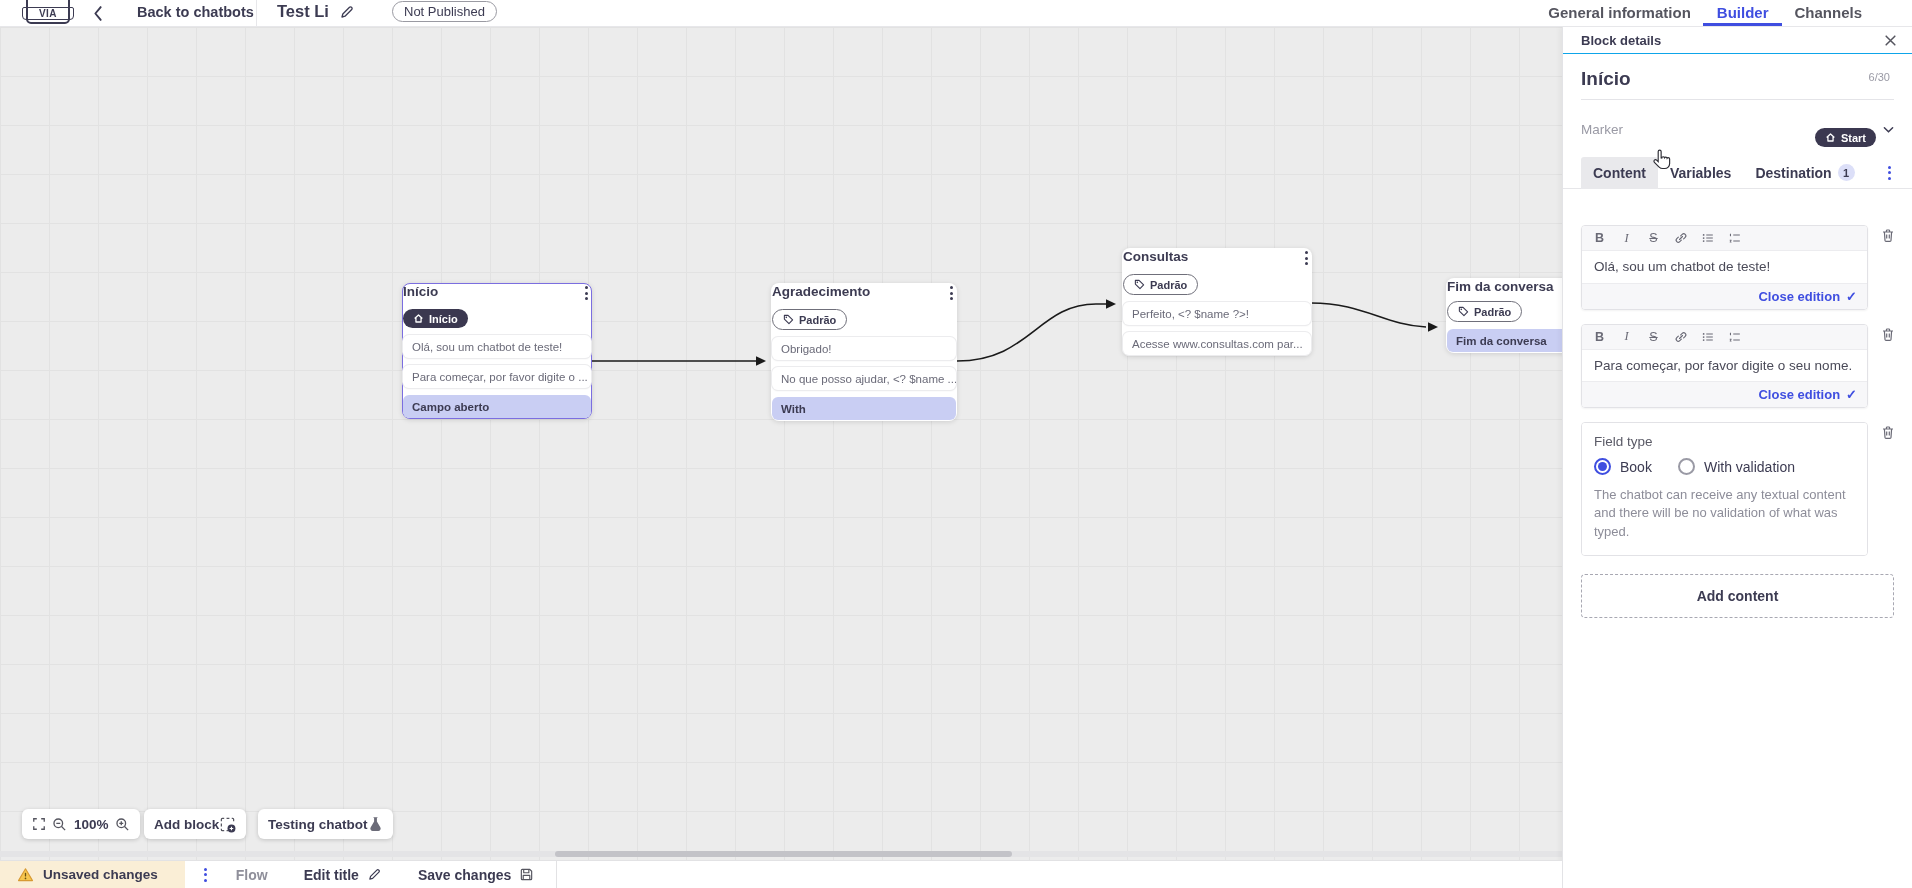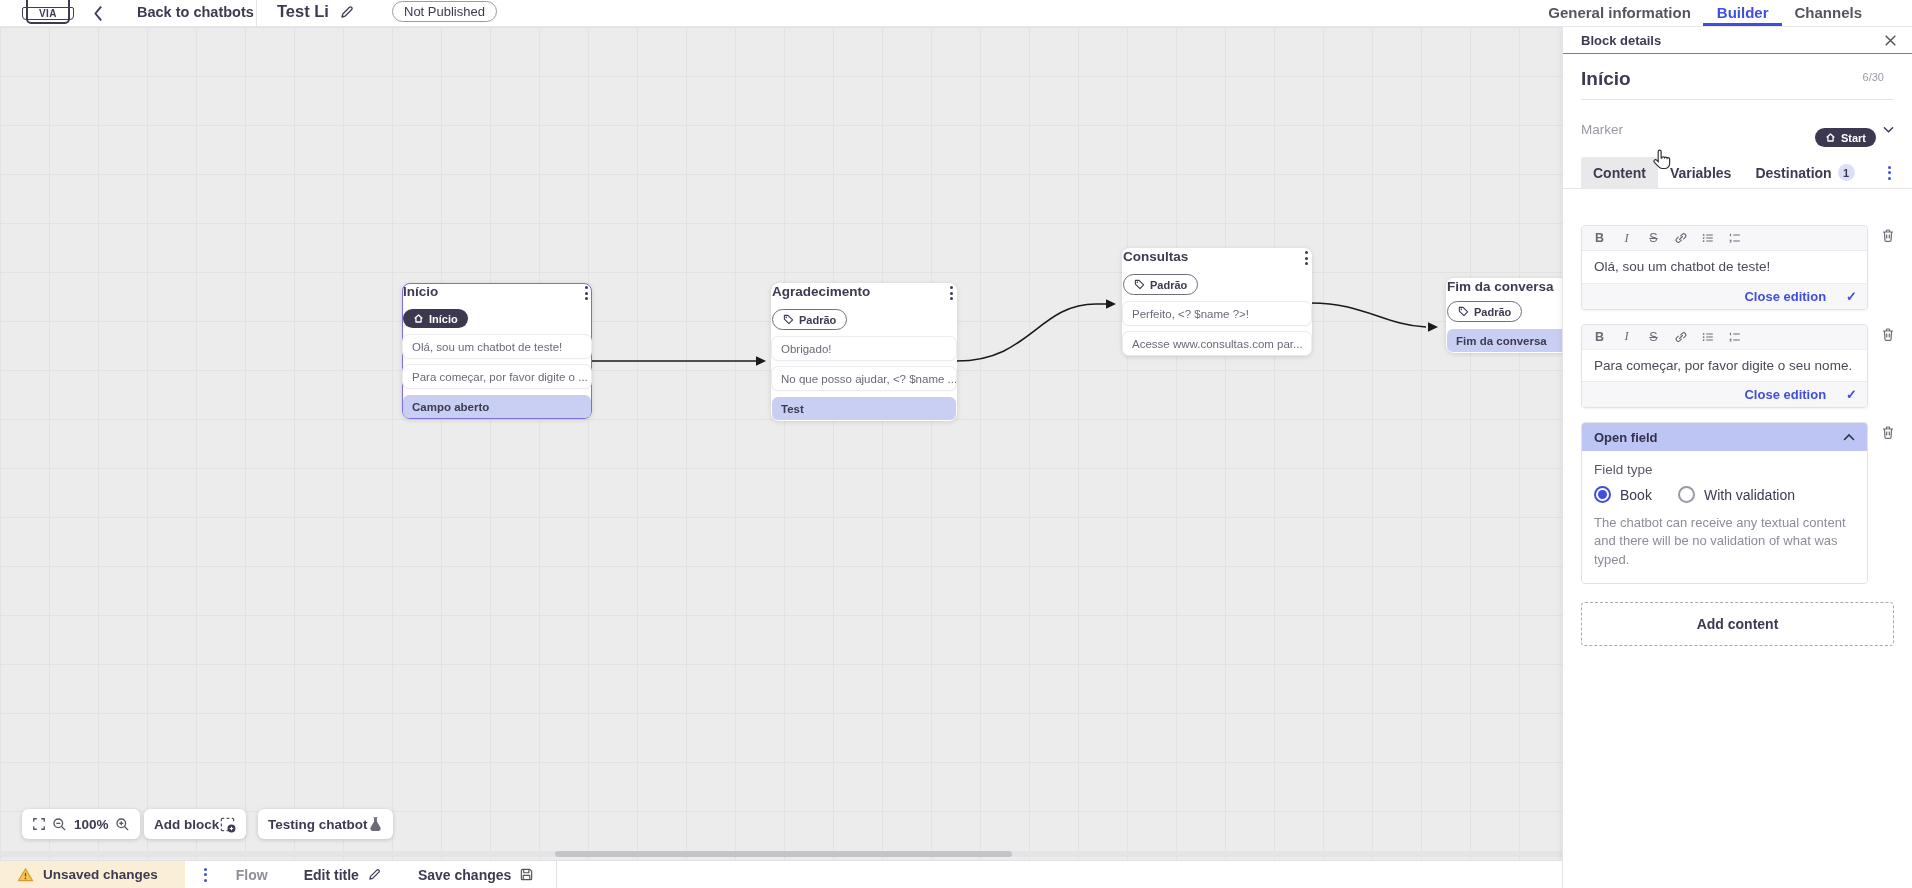--- a/index.html
+++ b/index.html
@@ -71,21 +71,21 @@
   .sb-divider { margin-left:22px; width:1px; height:100%; background:#e2e2e4; }
 
   
   .panel { position:absolute; top:27px; right:0; width:350px; height:861px; background:#fff;
            border-left:1px solid #e3e3e6; box-shadow:-2px 0 6px rgba(0,0,0,.05); z-index:30; }
   .panel-hd { height:27px; border-bottom:1px solid #0ea5e9; display:flex; align-items:center;
               justify-content:space-between; padding:0 15px 0 18px; font-size:13px; font-weight:700; }
   .name-wrap { margin:14px 18px 0; border-bottom:1px solid #e4e4e8; padding-bottom:9px; position:relative; }
   .name-input { border:none; outline:none; width:230px; font-size:19px; font-weight:700; color:#3c3b52;
                 font-family:"Liberation Sans",sans-serif; background:transparent; }
-  .char-counter { position:absolute; right:10px; top:3px; font-size:11px; color:#9a9aa5; }
+  .char-counter { position:absolute; right:4px; top:3px; font-size:11px; color:#9a9aa5; }
   .marker-row { margin:12px 18px 0; display:flex; align-items:center; justify-content:space-between; }
   .marker-label { font-size:13.5px; color:#9a9aa5; }
   .marker-value-wrap { display:flex; align-items:center; gap:7px; }
   .panel-tabs { margin-top:10px; padding:0 18px; height:32px; border-bottom:1px solid #e6e6e9;
                 display:flex; align-items:center; }
   .ptab { height:32px; display:flex; align-items:center; gap:6px; padding:0 12px; font-size:14px;
           font-weight:700; color:#3c3b52; }
   .ptab.active { background:#e9e9ec; border-radius:3px 3px 0 0; }
   .ptab-badge { width:17px; height:17px; border-radius:50%; background:#dcdff8; color:#3c3b52;
                 font-size:11px; display:flex; align-items:center; justify-content:center; font-weight:700; }
@@ -95,21 +95,21 @@
   .ed-card { flex:1; border:1px solid #e2e2e6; border-radius:4px; overflow:hidden;
              box-shadow:0 1px 2px rgba(0,0,0,.05); }
   .ed-toolbar { height:25px; background:#f7f7f9; border-bottom:1px solid #ececef; display:flex;
                 align-items:center; padding:0 4px; }
   .ed-btn { width:27px; text-align:center; font-size:12.5px; color:#6a6a76; }
   .ed-btn.b { font-weight:700; }
   .ed-btn.i { font-style:italic; font-family:"Liberation Serif",serif; }
   .ed-btn.s { text-decoration:line-through; }
   .ed-text { padding:6px 12px; font-size:13.5px; color:#4a4a58; line-height:1.45; background:#fff; }
   .ed-footer { height:26px; background:#f7f7f9; border-top:1px solid #ececef; display:flex; align-items:center;
-               justify-content:flex-end; gap:20px; padding:8px 10px; color:#3f4ee0; font-size:13px; font-weight:700; }
+               justify-content:flex-end; gap:6px; padding:8px 10px; color:#3f4ee0; font-size:13px; font-weight:700; }
   .trash-col { width:18px; padding-top:2px; }
   .of-card { flex:1; border:1px solid #e2e2e6; border-radius:4px; overflow:hidden; }
   .of-head { height:28px; background:#bcc5f4; display:flex; align-items:center; justify-content:space-between;
              padding:0 12px; font-size:13px; font-weight:700; color:#33324a; }
   .of-body { background:#fff; padding:11px 12px 14px; }
   .of-label { font-size:13.5px; color:#5a5a66; }
   .radio-row { display:flex; align-items:center; gap:26px; margin-top:9px; }
   .radio { display:flex; align-items:center; gap:9px; font-size:14px; color:#3c3b52; }
   .rdot { position:relative; width:17px; height:17px; border-radius:50%; border:2px solid #9a9aa5; }
   .rdot.sel { border-color:#3f4ee0; }
@@ -194,21 +194,21 @@
       </div>
       <span class="marker-pill outline">
         <svg width="11" height="11" viewBox="0 0 12 12" fill="none" stroke="#3c3b52" stroke-width="1.2" stroke-linejoin="round">
             <path d="M1.5 5.5 V1.5 H5.5 L10.5 6.5 L6.5 10.5 Z"></path>
             <circle cx="3.6" cy="3.6" r=".9" fill="#3c3b52" stroke="none"></circle>
           </svg>
         <span>Padrão</span>
       </span>
       <div class="row">Obrigado!</div>
       <div class="row">No que posso ajudar, &lt;? $name ...</div>
-      <div class="row action">Test</div>
+      <div class="row action">With</div>
     </div>
 
     <div class="block" style="left:1122px; top:221px; width:190px;">
       <div class="block-head">
         <span class="block-title">Consultas</span>
         <span class="kebab">
             <i></i>
             <i></i>
             <i></i>
           </span>
@@ -428,26 +428,20 @@
       </div>
       <span class="trash-col">
         <svg width="16" height="17" viewBox="0 0 16 16" fill="none" stroke="#6a6a76" stroke-width="1.2">
             <path d="M3 4.5 h10 M6.4 4.5 V3.3 a.8.8 0 0 1 .8-.8 h1.6 a.8.8 0 0 1 .8.8 V4.5 M4.4 4.5 l.6 8.4 a1 1 0 0 0 1 .9 h4 a1 1 0 0 0 1-.9 l.6-8.4 M6.7 7 v4 M9.3 7 v4"></path>
           </svg>
       </span>
     </div>
 
     <div class="editor-row next">
       <div class="of-card">
-        <div class="of-head">
-          <span>Open field</span>
-          <svg width="12" height="8" viewBox="0 0 12 8" fill="none" stroke="#33324a" stroke-width="1.6" stroke-linecap="round">
-              <path d="M1.5 6.5 L6 2 L10.5 6.5"></path>
-            </svg>
-        </div>
         <div class="of-body">
           <div class="of-label">Field type</div>
           <div class="radio-row">
             <span class="radio">
               <span class="rdot sel"></span>
               <span>Book</span>
             </span>
             <span class="radio">
               <span class="rdot"></span>
               <span>With validation</span>

